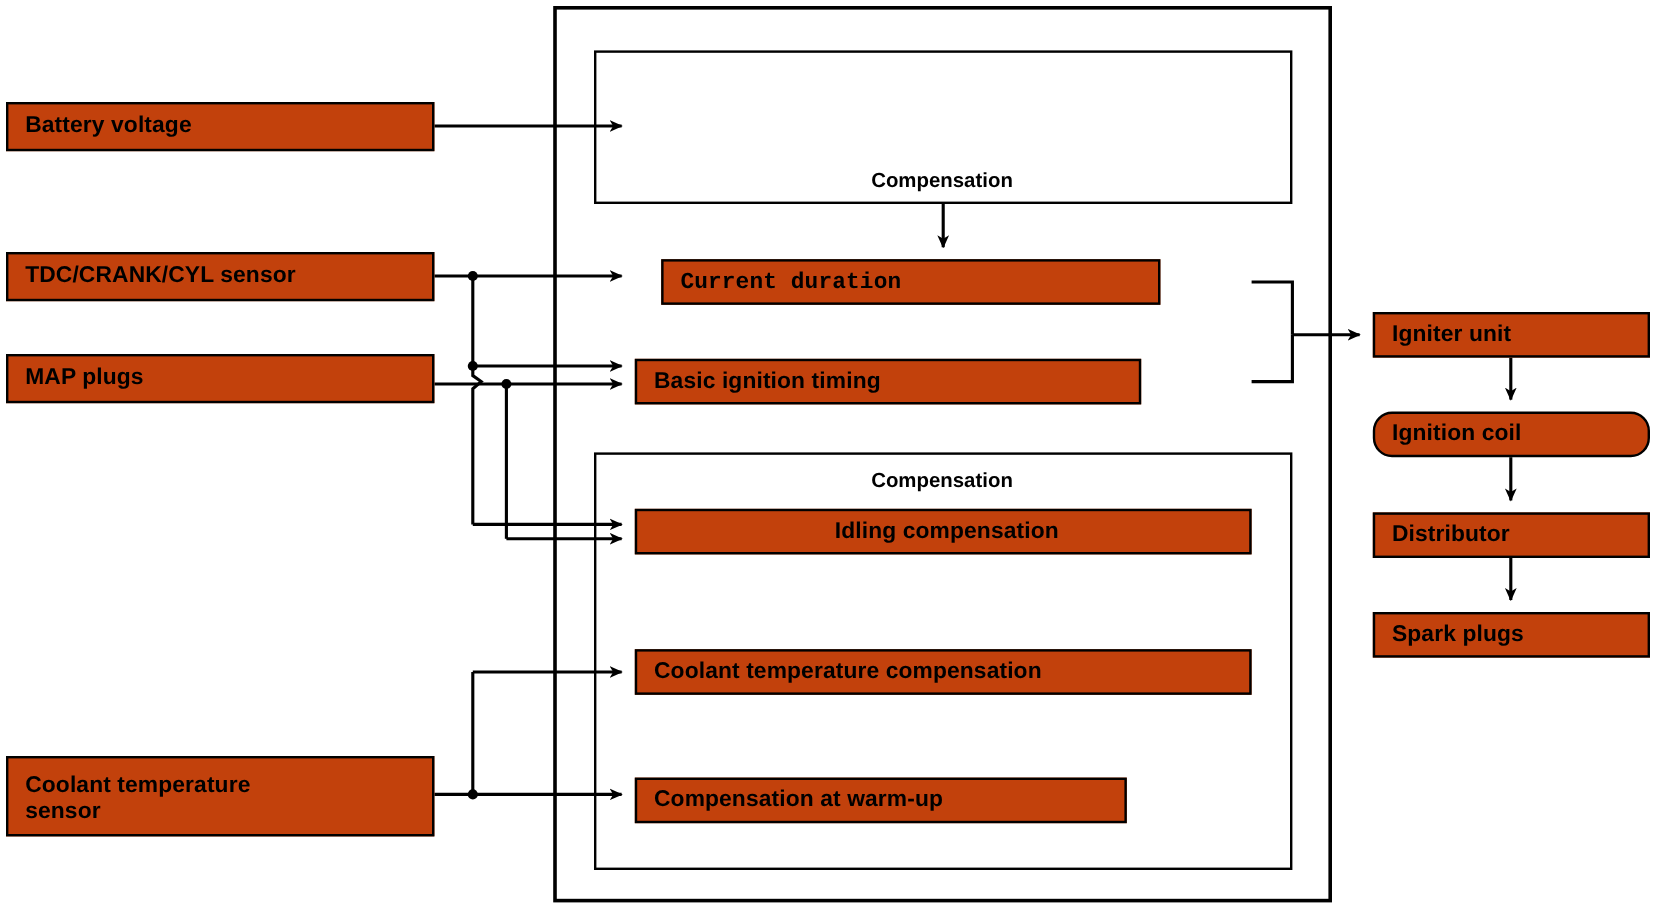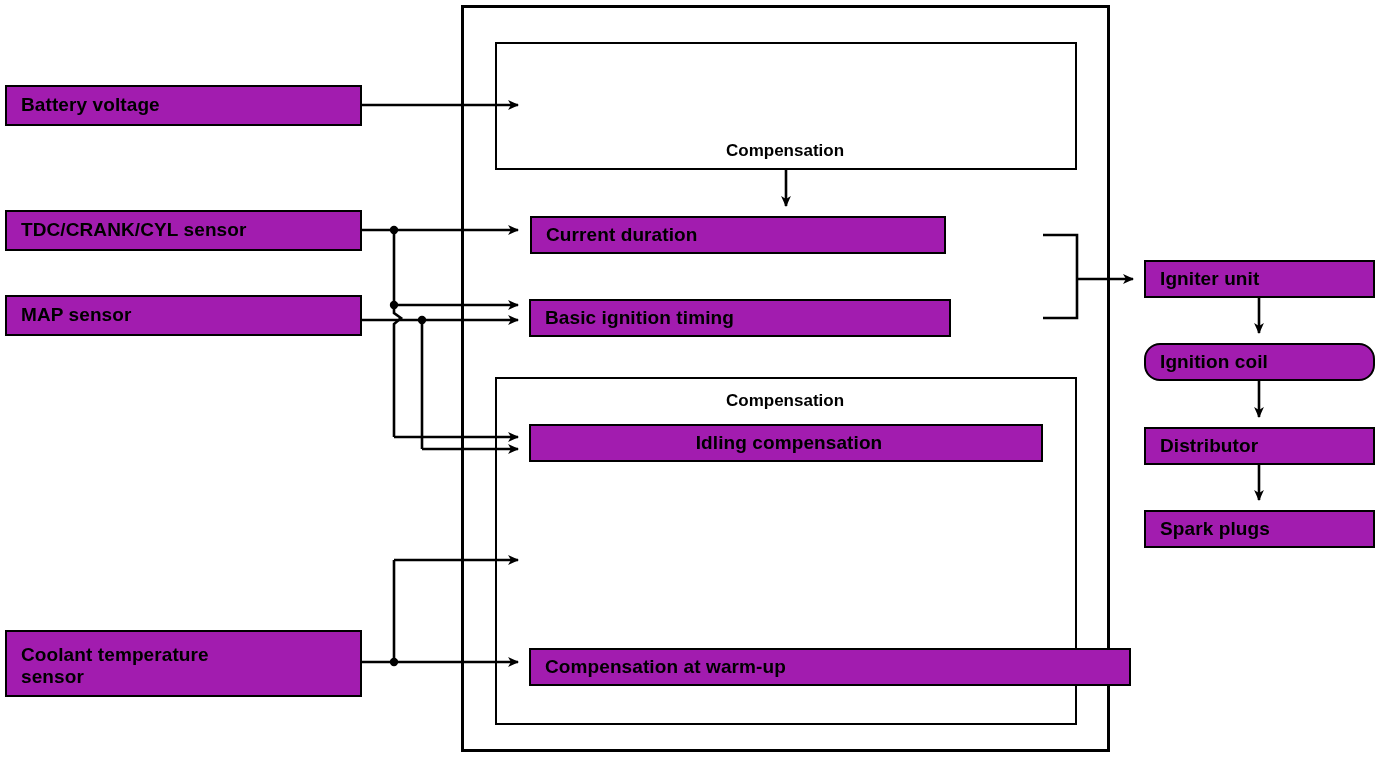--- a/index.html
+++ b/index.html
@@ -22,21 +22,21 @@
     position: absolute;
     left: 0;
     top: 0;
     width: 1392px;
     height: 758px;
     pointer-events: none;
   }
   .node {
     position: absolute;
     box-sizing: border-box;
-    background: #a21caf;
+    background: #c2410c;
     border: 2px solid #000000;
     display: flex;
     align-items: center;
     color: #000000;
     font-size: 19px;
     font-weight: bold;
     letter-spacing: 0.1px;
     line-height: 1.18;
     padding-left: 14px;
     padding-right: 8px;
@@ -131,43 +131,46 @@
 
   <div class="node" style="left:5px; top:85px; width:357px; height:41px;">
     <span>Battery voltage</span>
   </div>
 
   <div class="node" style="left:5px; top:210px; width:357px; height:41px;">
     <span>TDC/CRANK/CYL sensor</span>
   </div>
 
   <div class="node" style="left:5px; top:295px; width:357px; height:41px;">
-    <span>MAP sensor</span>
+    <span>MAP plugs</span>
   </div>
 
   <div class="node two-line" style="left:5px; top:630px; width:357px; height:67px;">
     <span style="white-space:pre-line;">Coolant temperature
 sensor</span>
   </div>
 
 
-  <div class="node" style="left:530px; top:216px; width:416px; height:38px;">
+  <div class="node" style="left:551px; top:216px; width:416px; height:38px;font-family:Liberation Mono, monospace;">
     <span>Current duration</span>
   </div>
 
   <div class="node" style="left:529px; top:299px; width:422px; height:38px;">
     <span>Basic ignition timing</span>
   </div>
 
   <div class="node" style="left:529px; top:424px; width:514px; height:38px;justify-content:center;">
     <span>Idling compensation</span>
   </div>
 
+  <div class="node" style="left:529px; top:541px; width:514px; height:38px;">
+    <span>Coolant temperature compensation</span>
+  </div>
 
-  <div class="node" style="left:529px; top:648px; width:602px; height:38px;">
+  <div class="node" style="left:529px; top:648px; width:410px; height:38px;">
     <span>Compensation at warm-up</span>
   </div>
 
   <div class="node" style="left:1144px; top:260px; width:231px; height:38px;">
     <span>Igniter unit</span>
   </div>
 
   <div class="node" style="left:1144px; top:343px; width:231px; height:38px;border-radius:16px;">
     <span>Ignition coil</span>
   </div>

